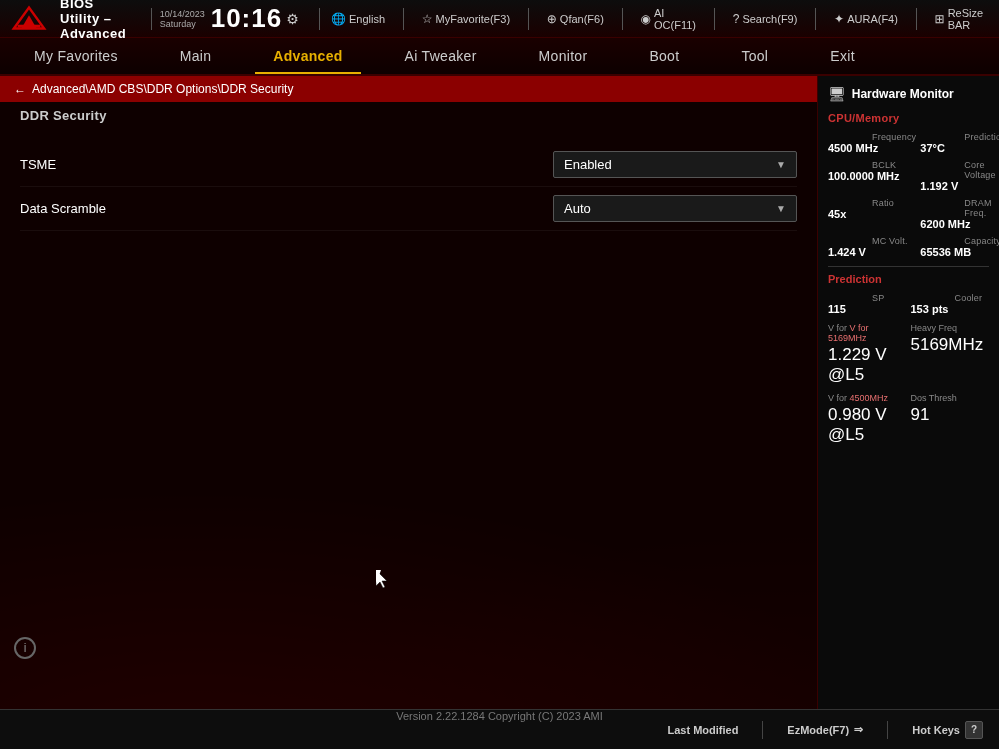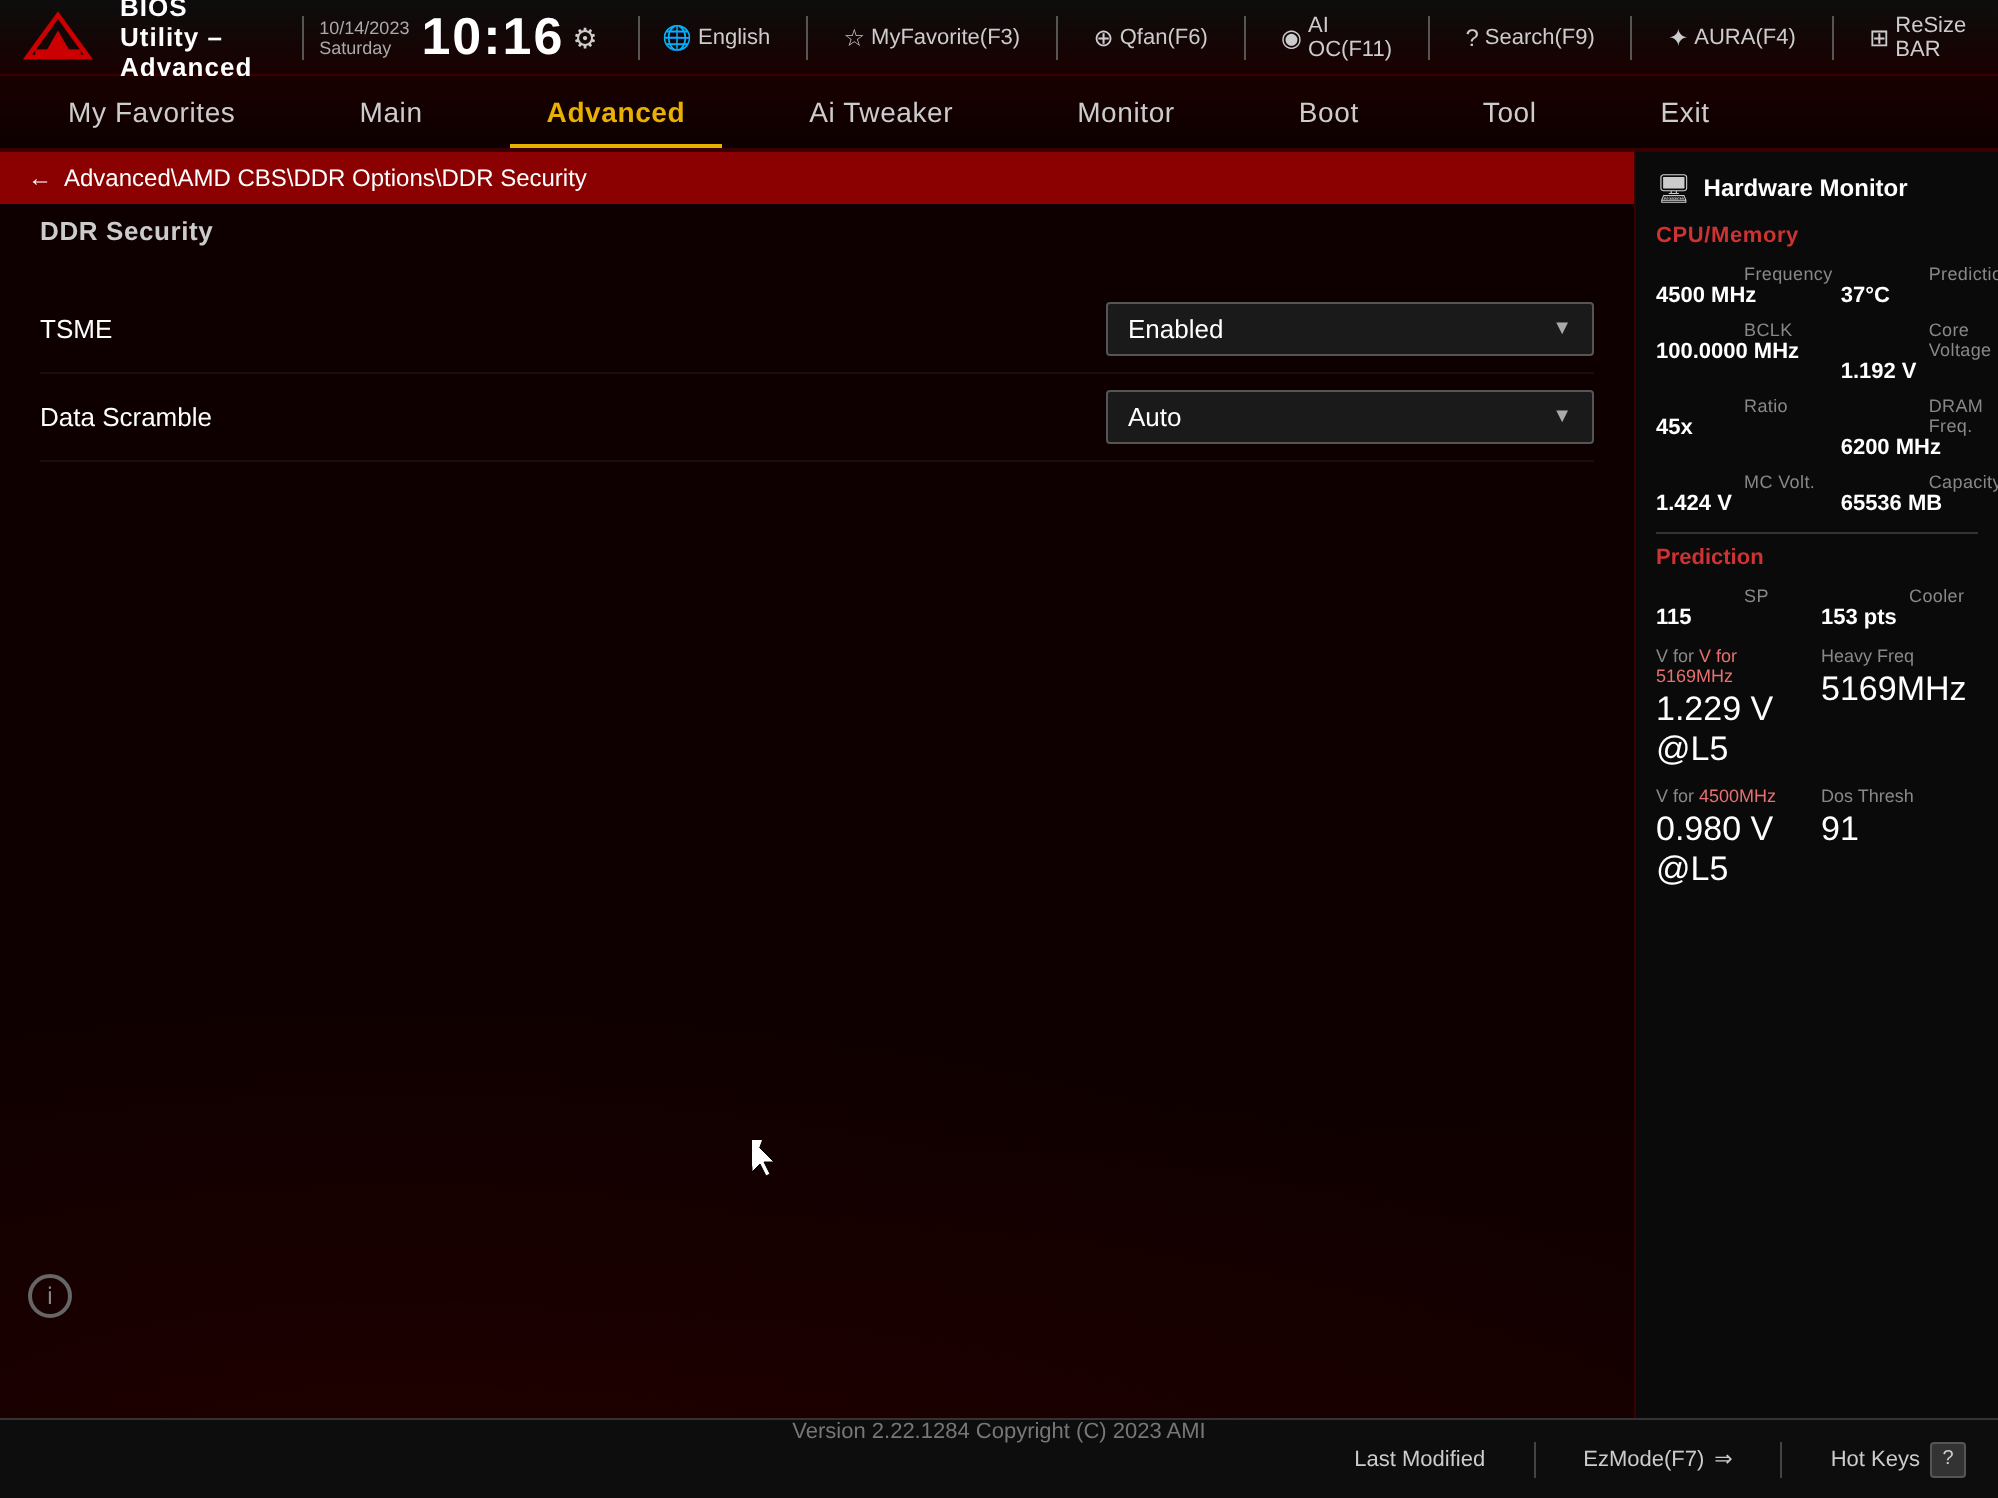--- a/index.html
+++ b/index.html
@@ -297,20 +297,21 @@
       font-size: 11px;
       position: absolute;
       left: 50%;
       transform: translateX(-50%);
     }
     .footer-right {
       display: flex;
       align-items: center;
       gap: 24px;
       margin-left: auto;
+      font-weight: bold;
     }
     .footer-item {
       display: flex;
       align-items: center;
       gap: 5px;
       color: #ccc;
       font-size: 11px;
       cursor: pointer;
     }
     .footer-divider {

